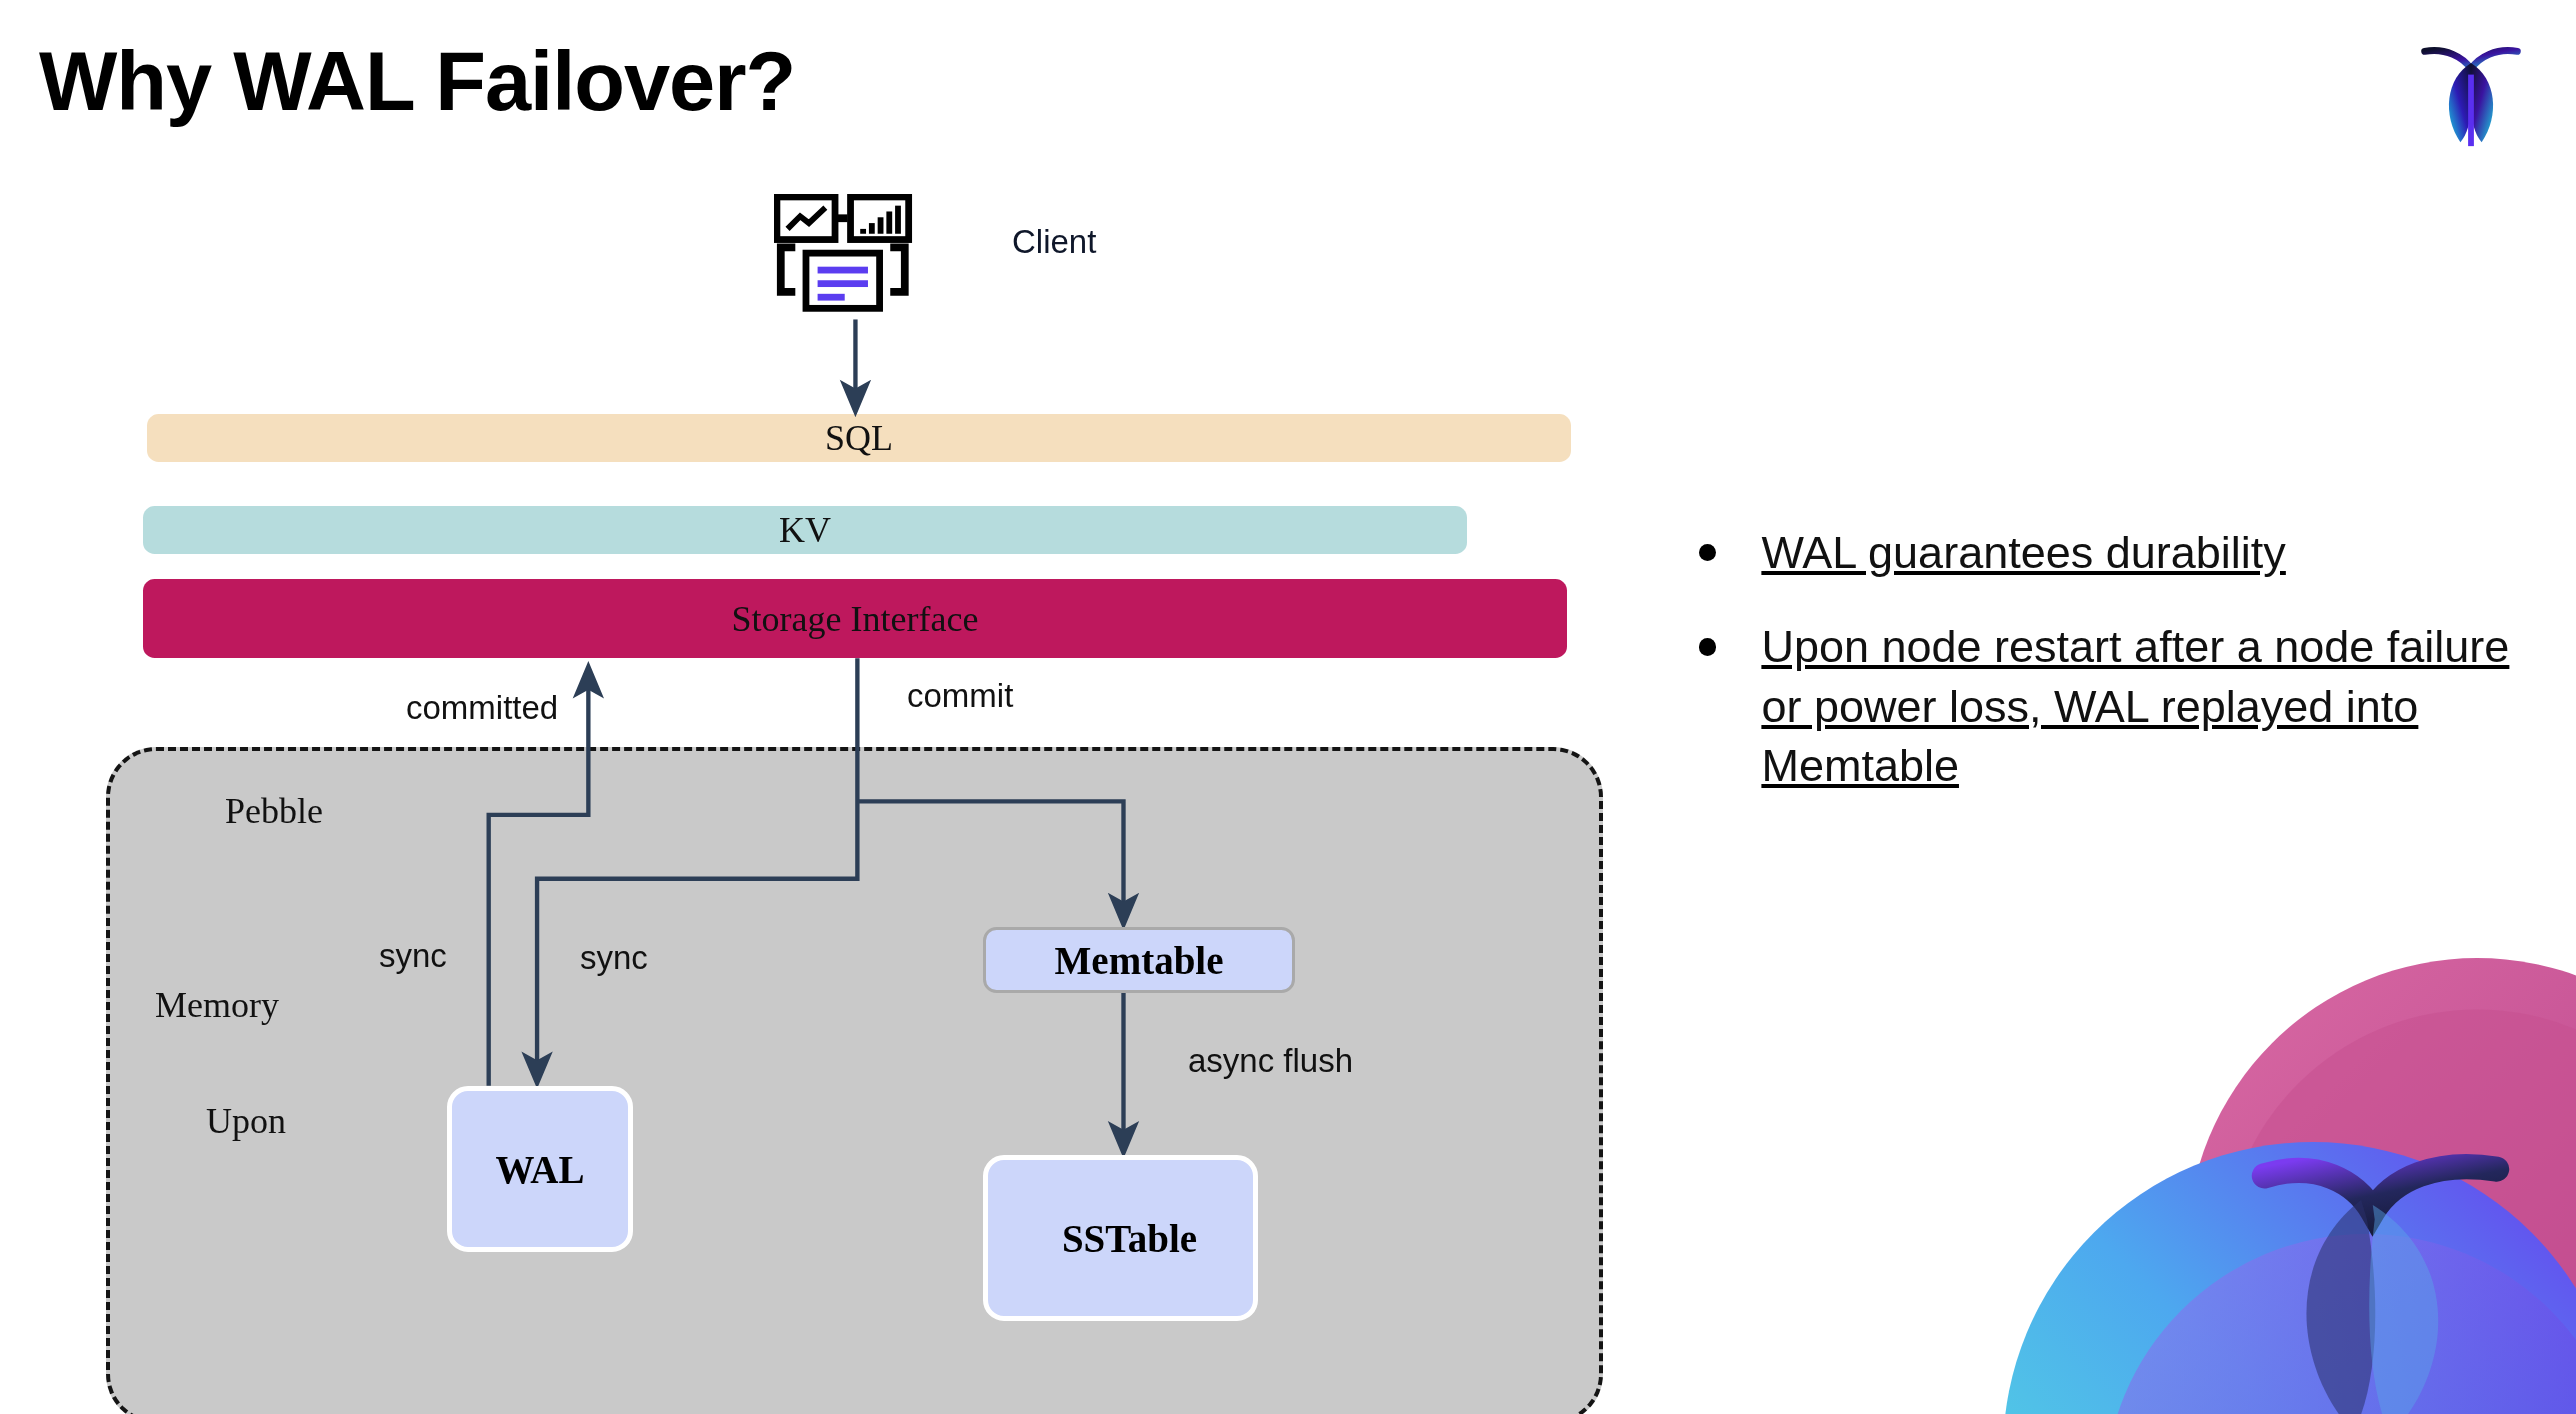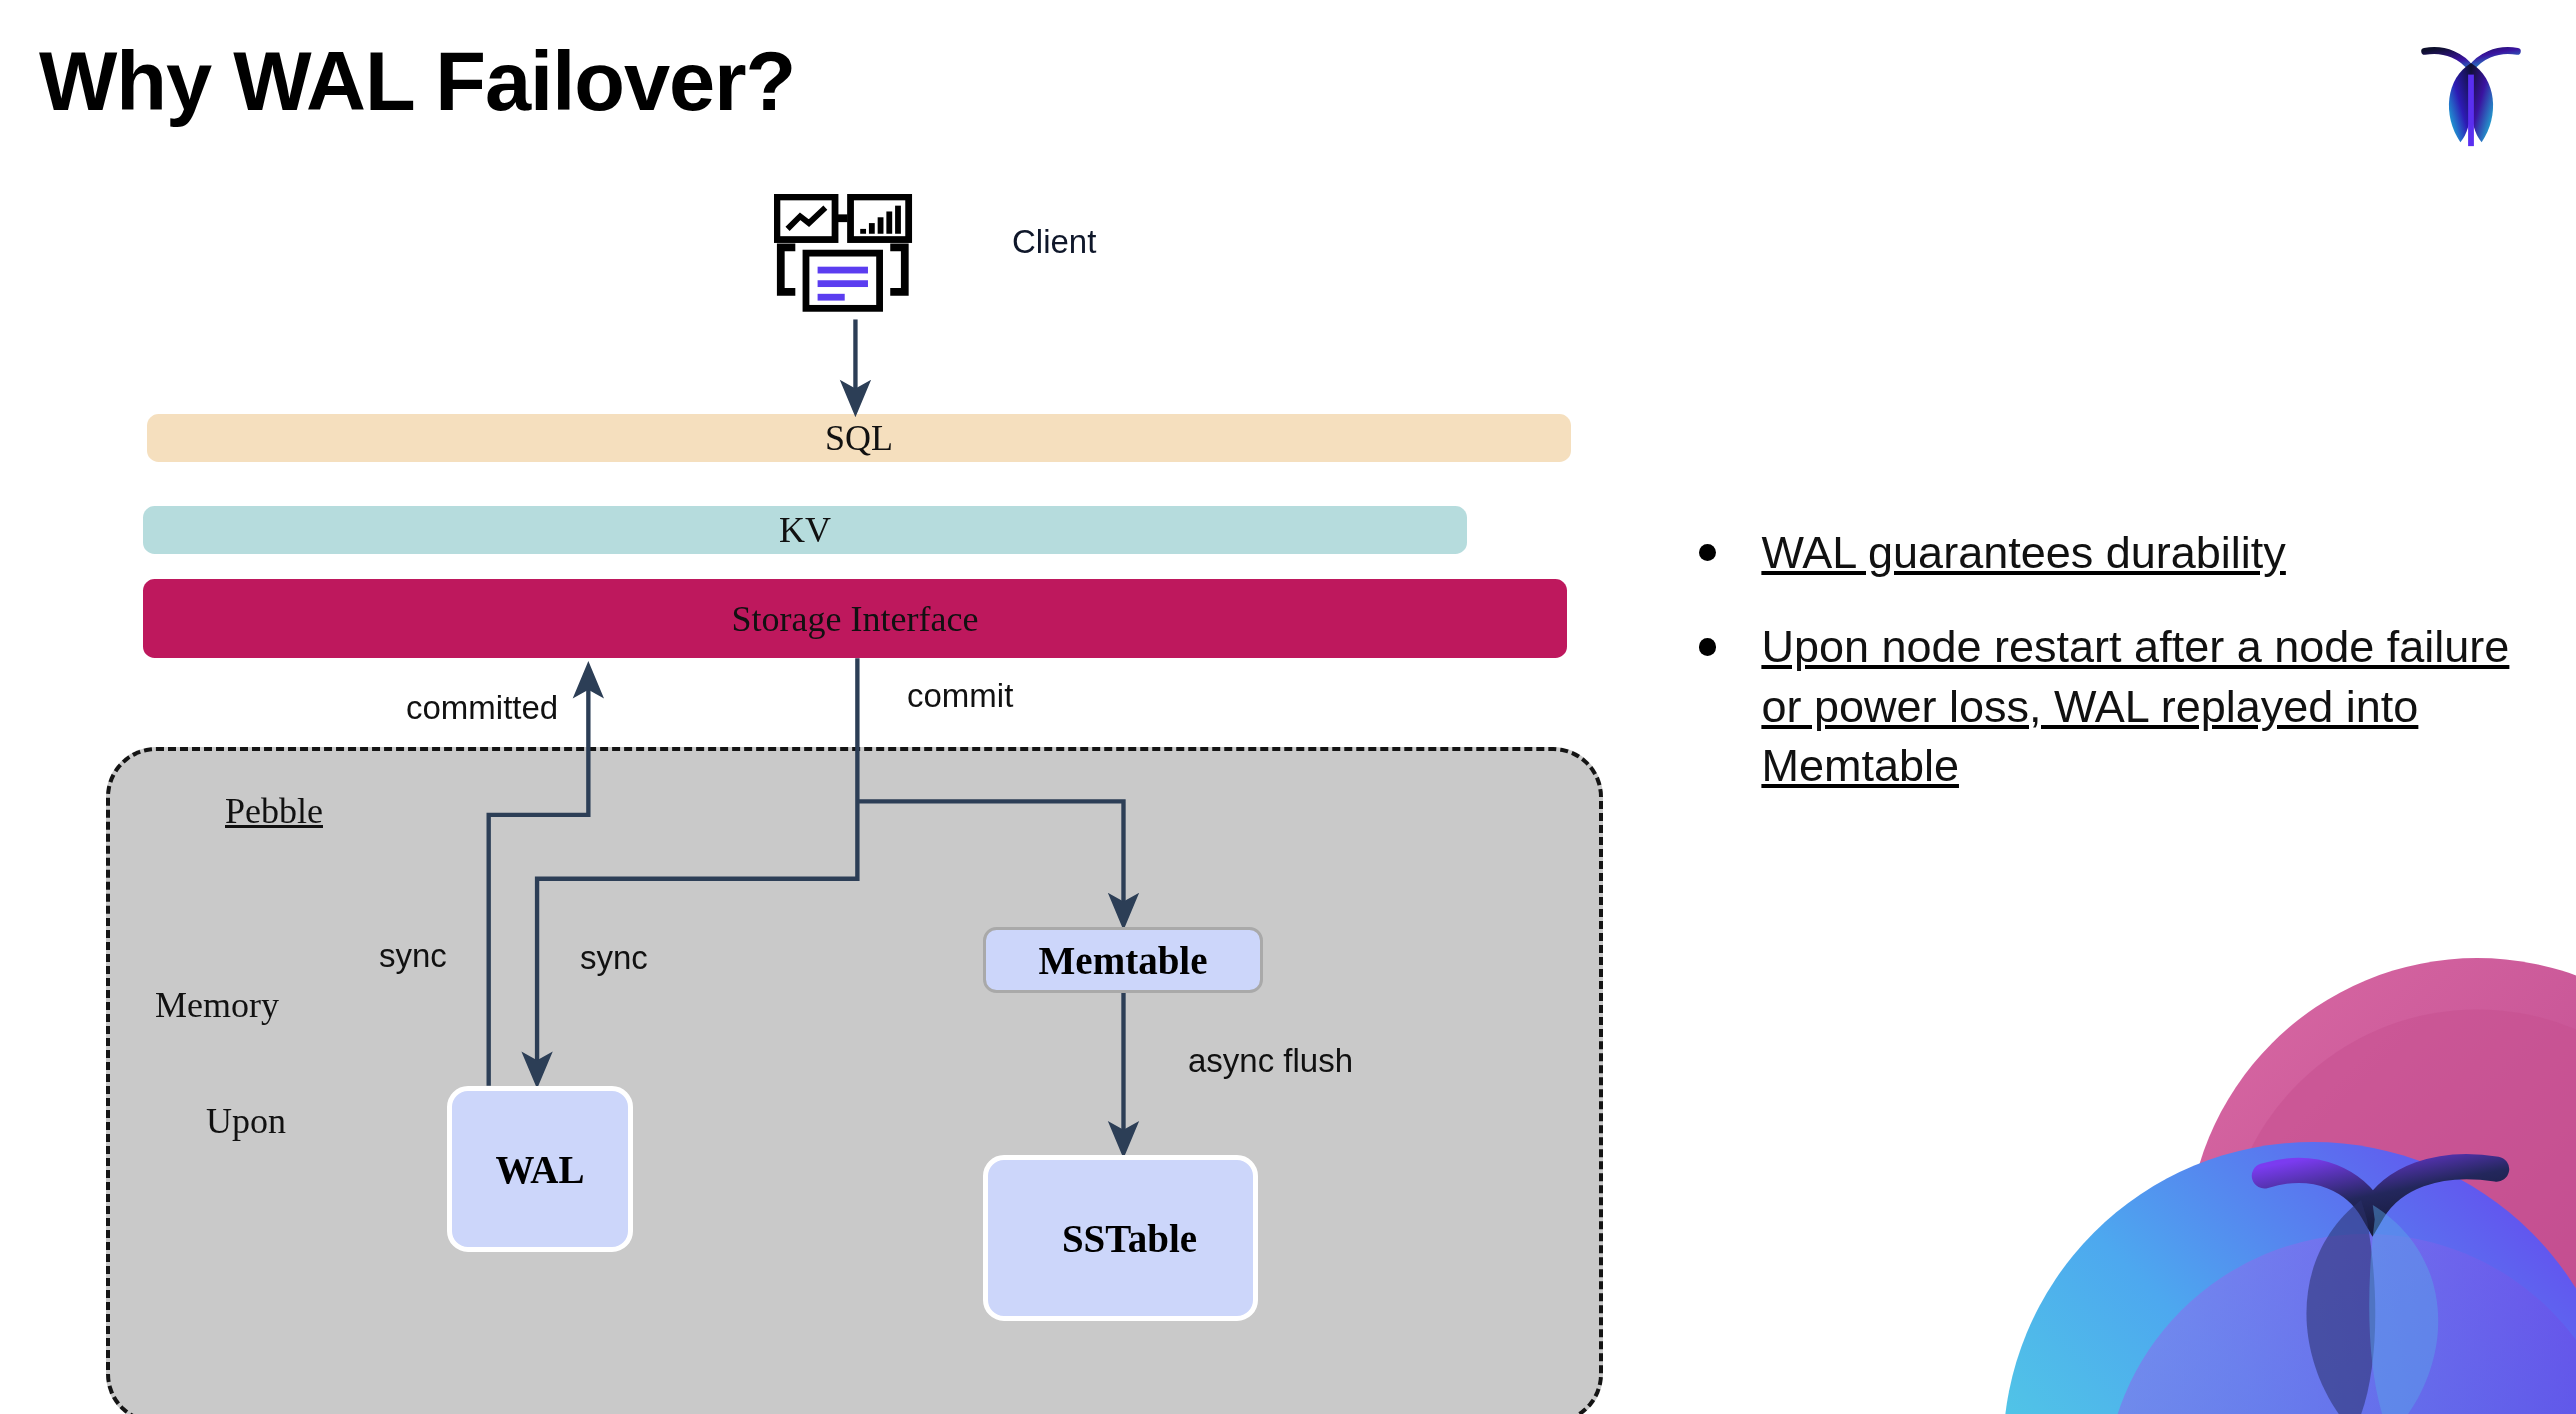--- a/index.html
+++ b/index.html
@@ -46,34 +46,34 @@
   
   #pebble{
     position:absolute;left:106px;top:747px;width:1497px;height:677px;
     background:#c9c9c9;border:4.8px dashed #141414;border-radius:50px;
     box-sizing:border-box;
   }
   .zone-label{
     position:absolute;font-family:"Liberation Serif", serif;
     font-size:36px;color:#111;white-space:nowrap;
   }
-  #label-pebble{left:225px;top:790px;text-decoration:underline;}
+  #label-pebble{left:225px;top:790px;}
   #label-memory{left:155px;top:984px;}
   #label-disk{left:206px;top:1100px;}
 
   
   .store{
     position:absolute;border-radius:21px;
     display:flex;align-items:center;justify-content:center;
     font-family:"Liberation Serif", serif;font-weight:bold;
     font-size:39px;color:#000;background:#ccd6fa;
     box-sizing:border-box;
   }
   #box-wal{left:447px;top:1086px;width:186px;height:166px;border:5.8px solid #ffffff;}
-  #box-memtable{left:983px;top:927px;width:280px;height:66px;border:3.9px solid #a9a9a9;border-radius:13.5px;}
+  #box-memtable{left:983px;top:927px;width:312px;height:66px;border:3.9px solid #a9a9a9;border-radius:13.5px;}
   #box-sstable{left:983px;top:1155px;width:275px;height:166px;border:5.8px solid #ffffff;padding-left:18px;}
 
   
   .edge-label{
     position:absolute;font-family:"Liberation Sans", sans-serif;
     font-size:33px;color:#111;white-space:nowrap;
   }
   #lbl-committed{left:406px;top:689px;}
   #lbl-commit{left:907px;top:677px;}
   #lbl-sync1{left:379px;top:937px;}

